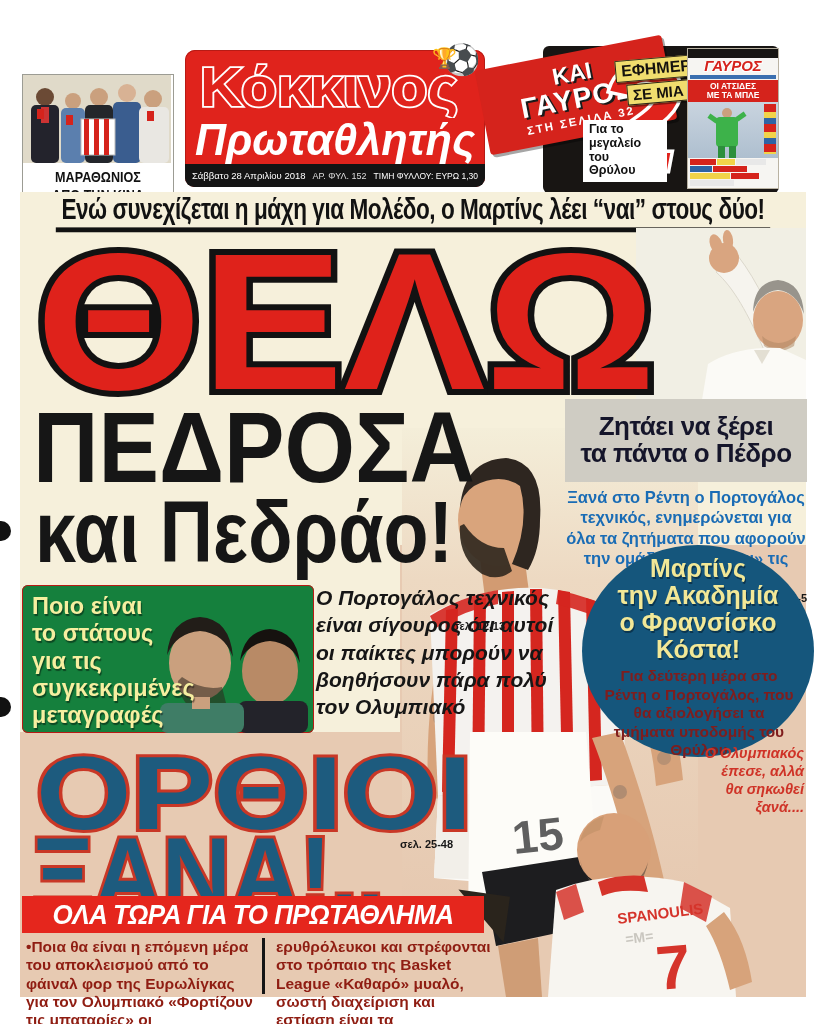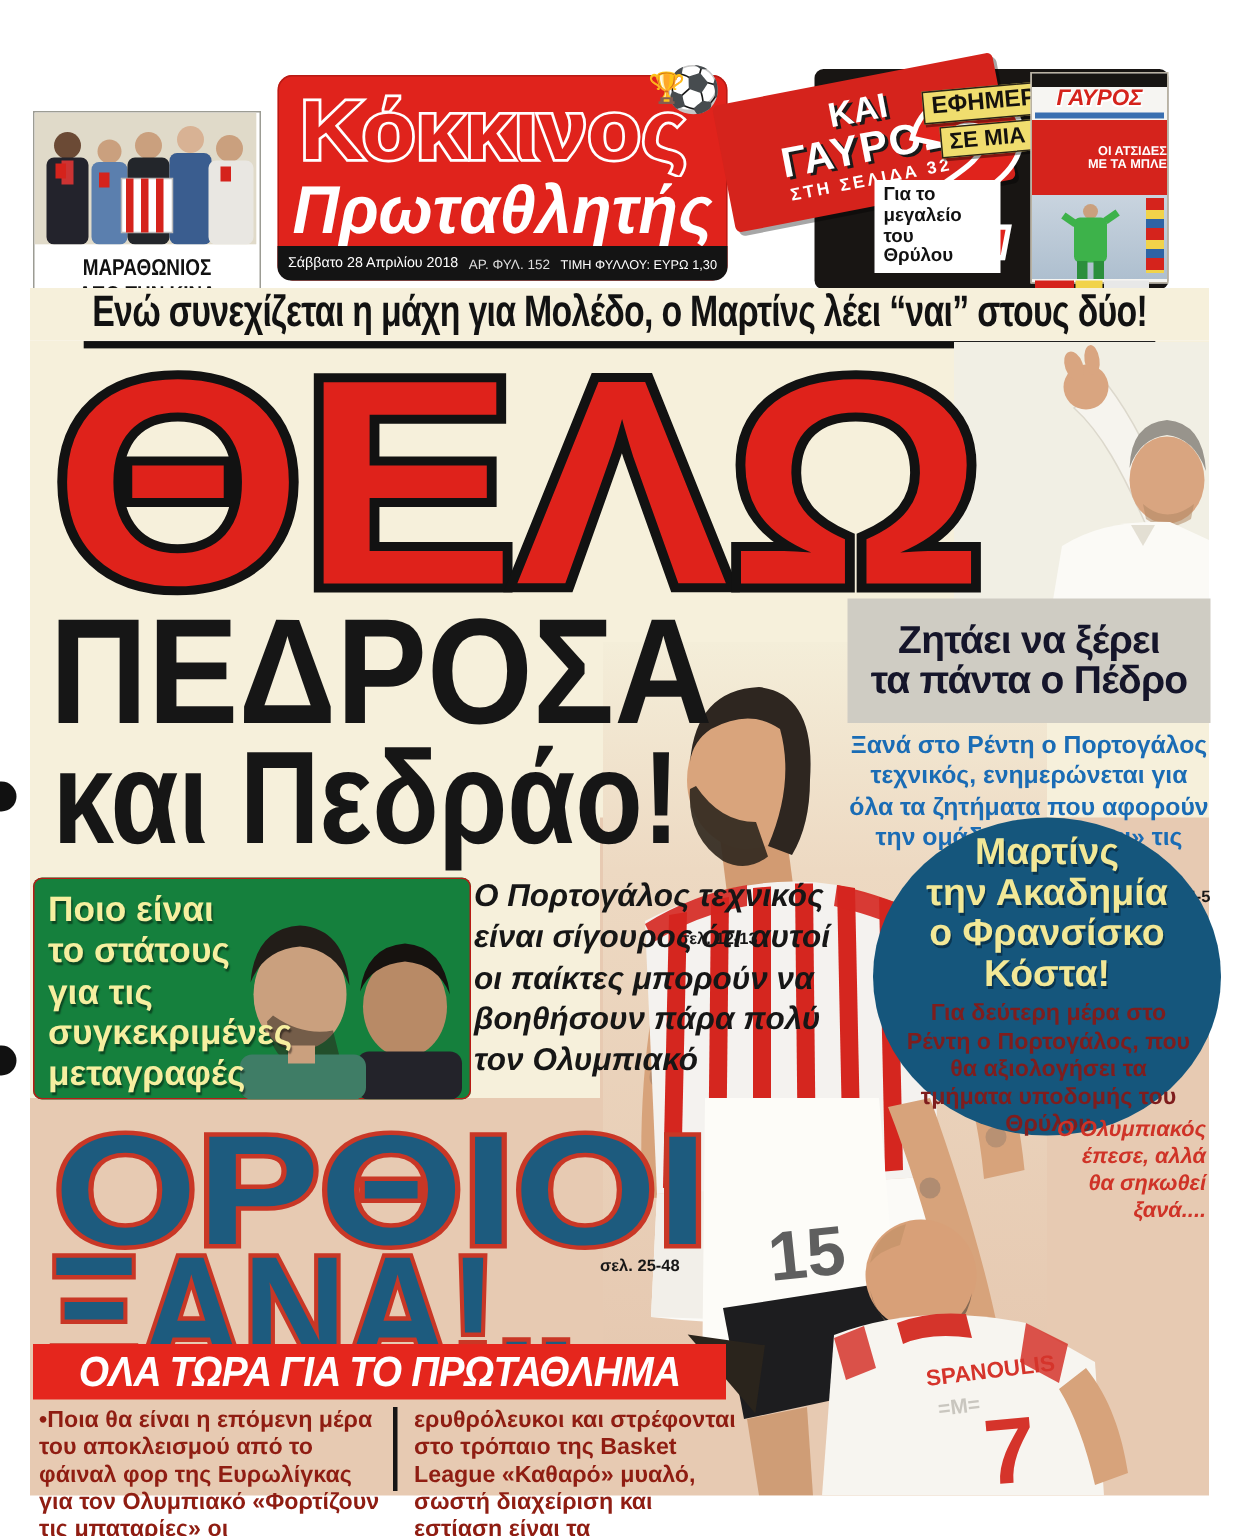--- a/index.html
+++ b/index.html
@@ -26,21 +26,21 @@
   .ribbon-t3{color:#fff;font-weight:800;font-size:11.5px;letter-spacing:2px;margin-top:2px;}
   .tag{background:#f0dd6e;color:#15120e;font-weight:900;border:1px solid #2a2417;padding:1px 5px;
        box-shadow:1px 2px 0 rgba(0,0,0,.4);}
   .tagline{background:#fff;color:#111;font-weight:700;font-size:12.5px;line-height:1.1;padding:3px 6px 4px;
            text-align:left;}
   .mini-cover{right:0;top:2px;width:92px;height:141px;background:#f6f5f2;border:1px solid #b9b2a2;box-sizing:border-box;}
   .mini-top{height:9px;background:#171513;}
   .mini-mast{color:#d5231c;font-weight:900;font-style:italic;font-size:15px;text-align:center;line-height:1.05;
              text-shadow:1px 1px 0 #fff,-1px 1px 0 #fff;}
   .mini-blue{height:4px;background:#3a6fb0;margin:1px 2px;}
-  .mini-head{background:#d5231c;color:#fff;font-weight:800;font-size:8.5px;line-height:1.1;text-align:right;padding:16px 0;}
+  .mini-head{background:#d5231c;color:#fff;font-weight:800;font-size:8.5px;line-height:1.1;text-align:center;padding:2px 0;}
   .mini-gk{position:relative;height:56px;background:linear-gradient(#c9d4df,#aebfcf);overflow:hidden;}
   .mosaic{display:flex;flex-wrap:wrap;gap:1px;padding:1px 2px;}
   .mosaic span{height:6px;}
   
   .subhead{left:20px;top:192px;width:786px;height:35px;background:#f6f0db;text-align:center;}
   .subhead b{display:inline-block;color:#121212;font-weight:900;font-size:24px;letter-spacing:-.5px;
              border-bottom:4px solid #121212;padding:0 6px 1px;transform:scale(0.94,1.22);transform-origin:top center;}
   
   .cream{left:20px;top:227px;width:786px;height:505px;background:#f6f0db;}
   .tanphoto{left:400px;top:545px;width:406px;height:187px;background:#e7cab2;}

